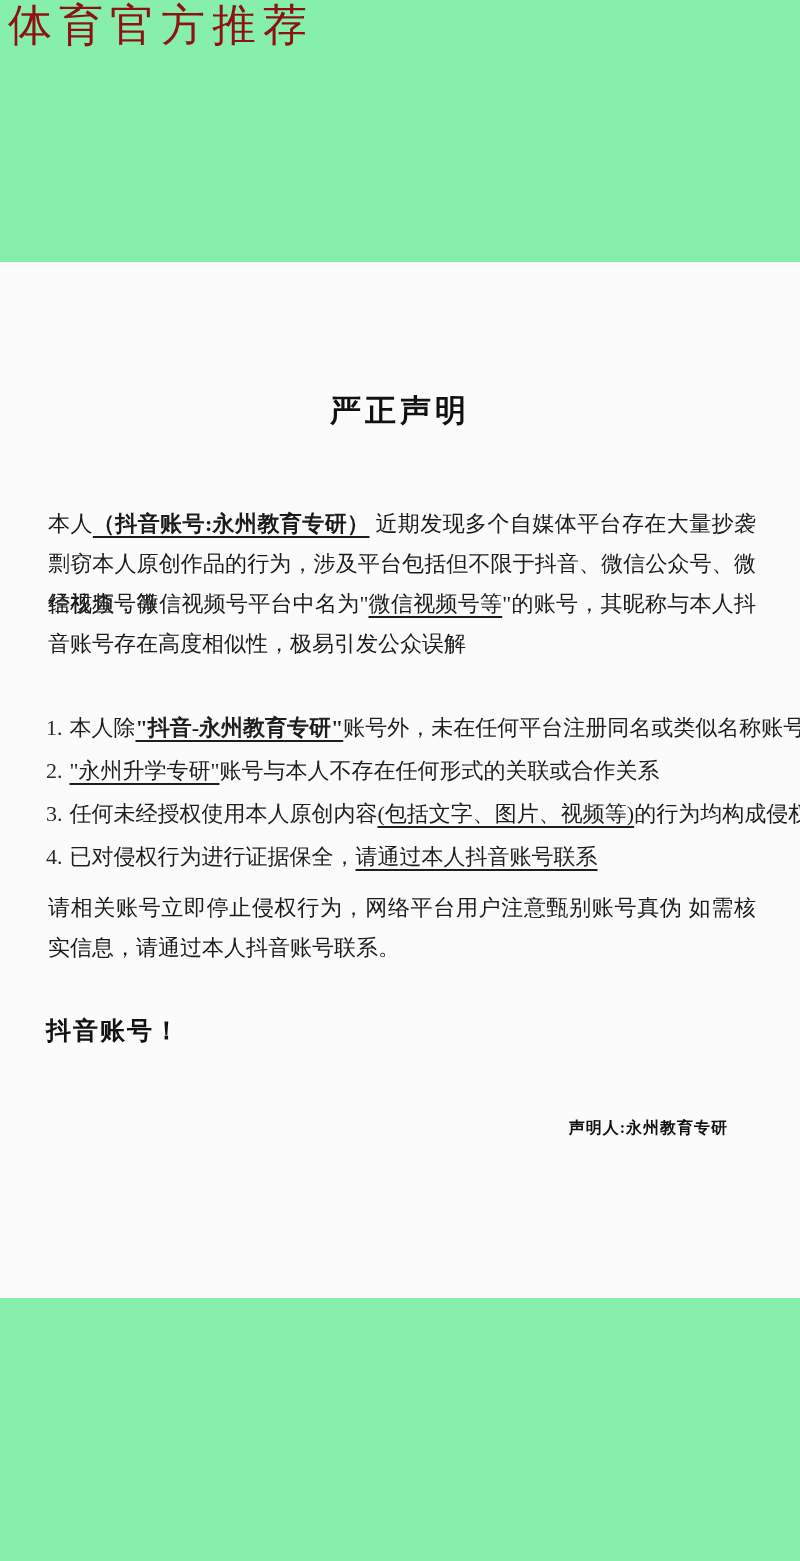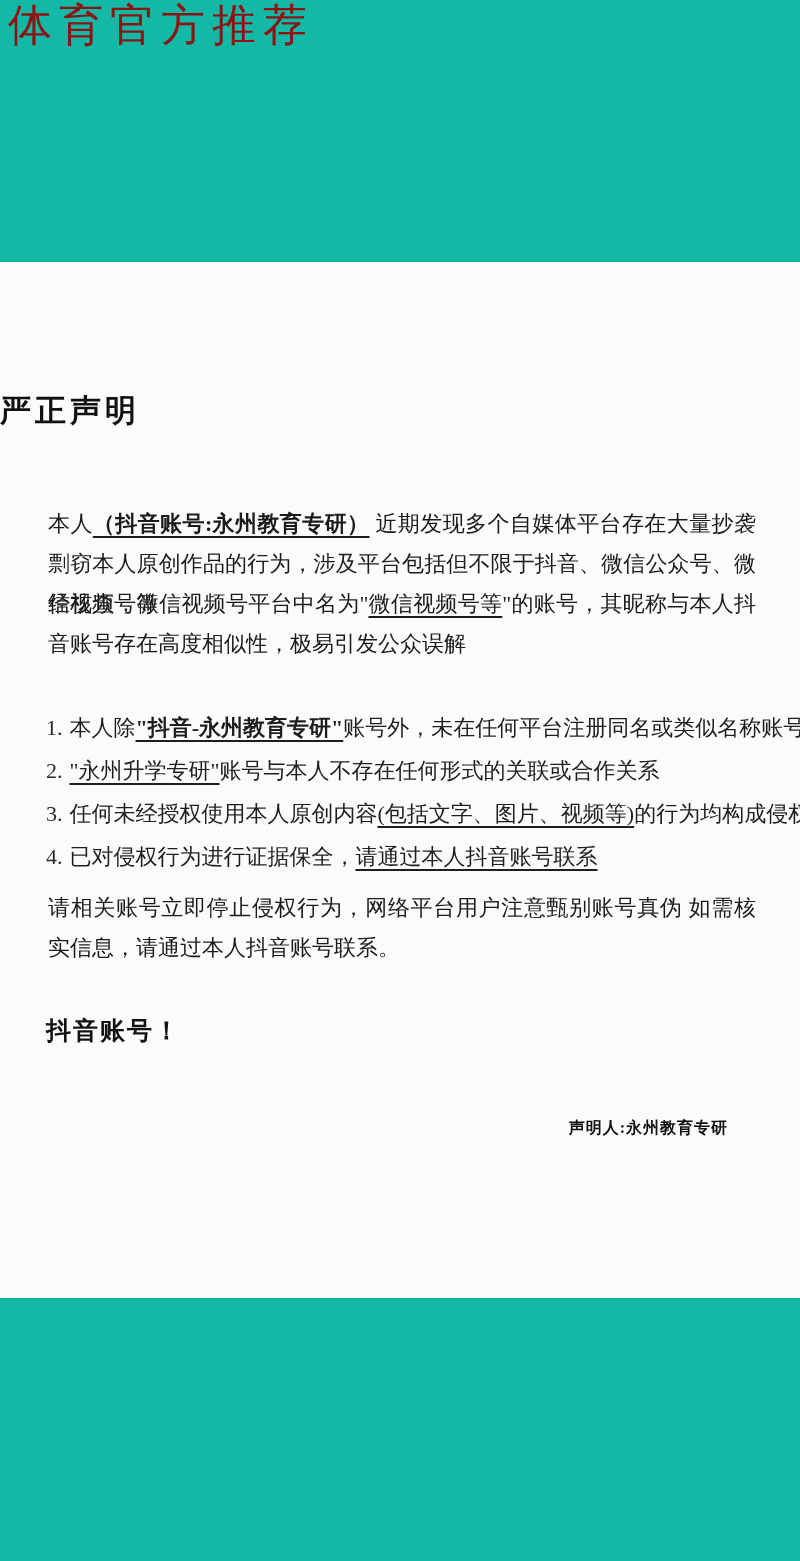--- a/index.html
+++ b/index.html
@@ -1,20 +1,20 @@
 <!DOCTYPE html>
 <html><head>
 <meta charset="utf-8">
 <style>
   html, body { margin: 0; padding: 0; background: #000; }
   #screen {
     position: relative;
     width: 800px;
     height: 1561px;
-    background: #14b8a6;
+    background: #86efac;
     overflow: hidden;
     font-family: "Liberation Serif", "DejaVu Serif", serif;
   }
   .watermark {
     position: absolute;
     top: 2px;
     left: 8px;
     font-size: 44px;
     line-height: 1.1;
     letter-spacing: 7px;
@@ -29,20 +29,21 @@
     width: 800px;
     height: 1036px;
     background: #fbfbfb;
     color: #161616;
   }
   .doc-title {
     position: absolute;
     top: 128px;
     left: 0;
     width: 100%;
+    text-align: center;
     font-size: 31px;
     font-weight: 700;
     letter-spacing: 4px;
     font-family: "Liberation Sans", "DejaVu Sans", sans-serif;
     color: #111;
   }
   .para {
     position: absolute;
     left: 48px;
     right: 44px;

